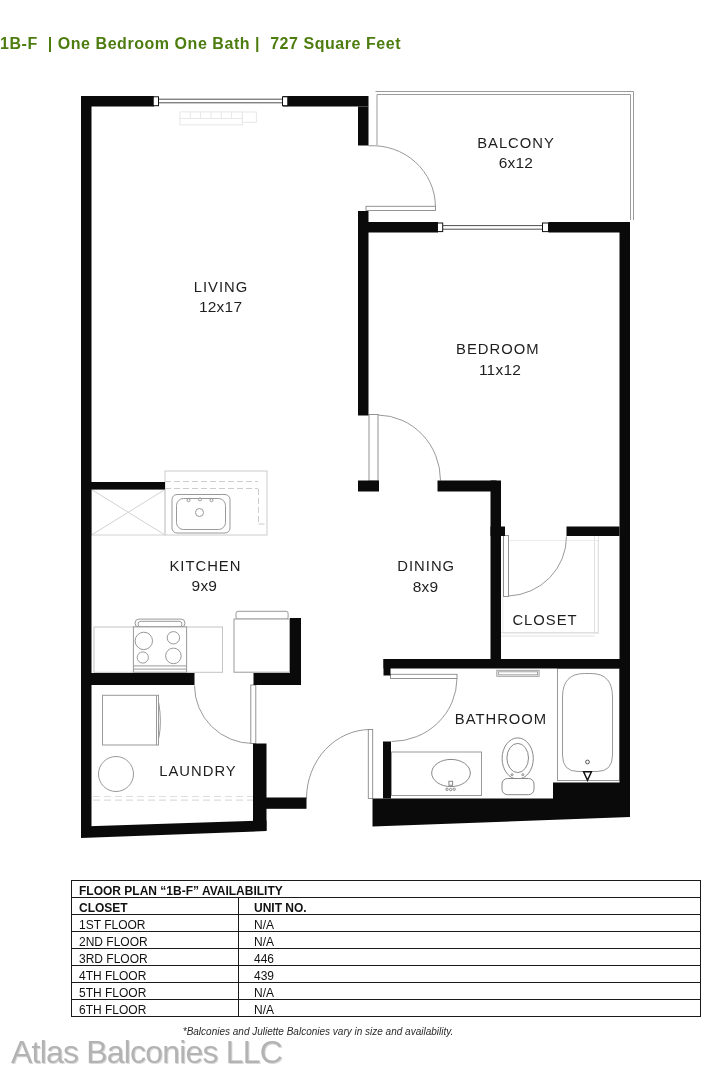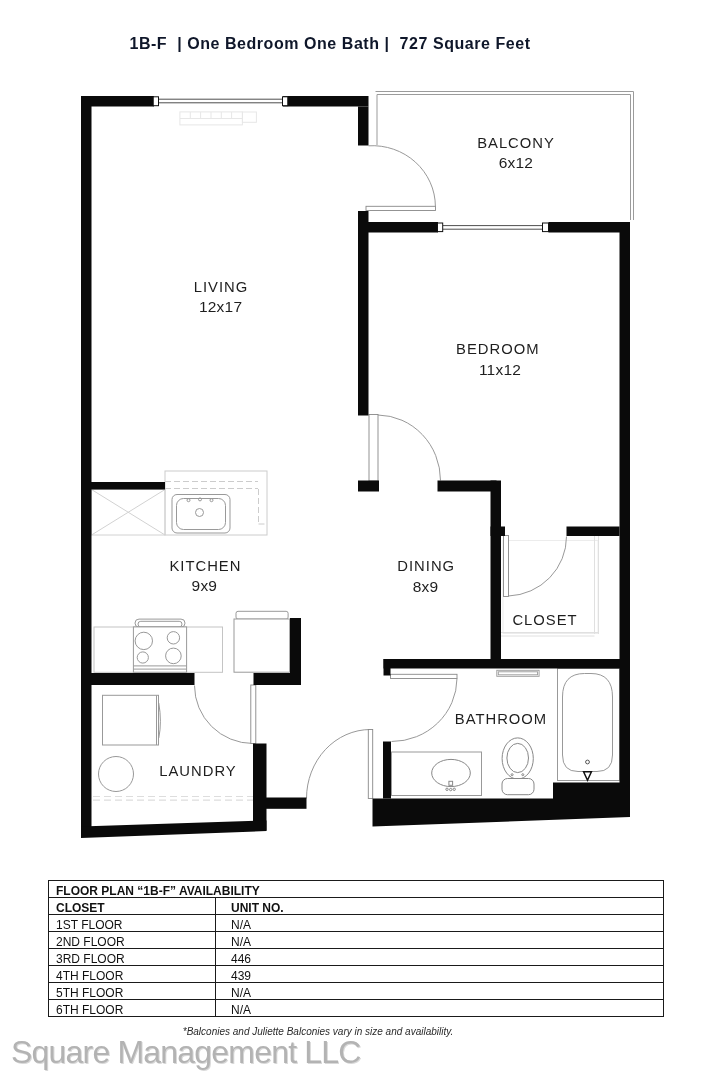--- a/index.html
+++ b/index.html
@@ -1,23 +1,23 @@
 <!DOCTYPE html>
 <html><head>
 <meta charset="utf-8">
 <style>
   html,body{margin:0;padding:0;background:#fff;width:720px;height:1080px;overflow:hidden;}
   body{font-family:"Liberation Sans",sans-serif;position:relative;}
   .abs{position:absolute;}
-  .title{left:0;top:35px;width:660px;text-align:center;font-size:16px;font-weight:bold;color:#0f172a;letter-spacing:0.55px;}
+  .title{left:0;top:35px;width:660px;font-size:16px;font-weight:bold;color:#4d7c0f;letter-spacing:0.55px;}
   svg text{fill:#1e1e1e;}
   .lbl{font-size:14.8px;letter-spacing:1px;}
   .dim{font-size:15.5px;letter-spacing:0.2px;}
   
-  .tbl{left:48px;top:880px;width:614px;height:135px;border:1.6px solid #1a1a1a;font-size:12px;color:#111;}
+  .tbl{left:71px;top:880px;width:614px;height:135px;border:1.6px solid #1a1a1a;font-size:12px;color:#111;padding-left:14px;}
   .trow{position:absolute;left:0;width:100%;height:17px;border-bottom:1px solid #1a1a1a;box-sizing:border-box;}
   .trow span{position:absolute;top:2.5px;white-space:nowrap;}
   .c1{left:7px;}
   .c2{left:182px;}
   .vdiv{position:absolute;left:166px;top:17px;width:1px;height:118px;background:#1a1a1a;}
   .atlas{left:11px;top:1034px;font-size:32px;color:#b3b3b3;letter-spacing:-0.8px;text-shadow:1px 1px 0 #d9d9d9;}
   .disc{left:0;top:1026px;width:636px;text-align:center;font-size:10px;font-style:italic;color:#2a2a2a;}
 </style>
 </head>
 <body>
@@ -354,15 +354,15 @@
       <span class="c1">5TH FLOOR</span>
       <span class="c2">N/A</span>
     </div>
   <div class="trow" style="top:119px;border-bottom:none;">
       <span class="c1">6TH FLOOR</span>
       <span class="c2">N/A</span>
     </div>
   <div class="vdiv"></div>
 </div>
 
-<div class="abs atlas">Square Management LLC</div>
+<div class="abs atlas">Atlas Balconies LLC</div>
 
 <div class="abs disc">*Balconies and Juliette Balconies vary in size and availability.</div>
 
 </body></html>

